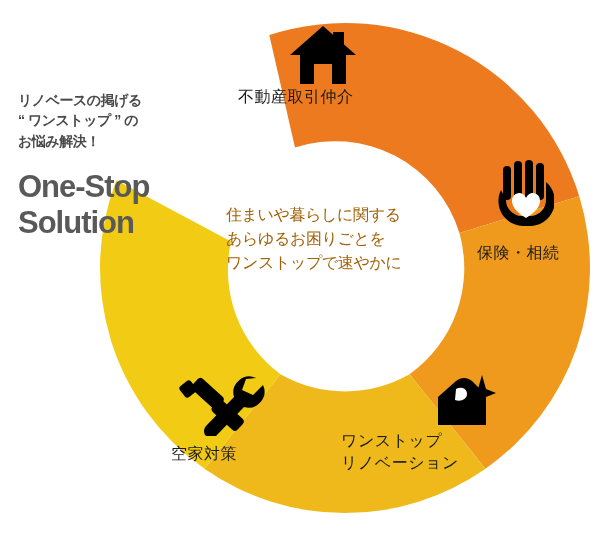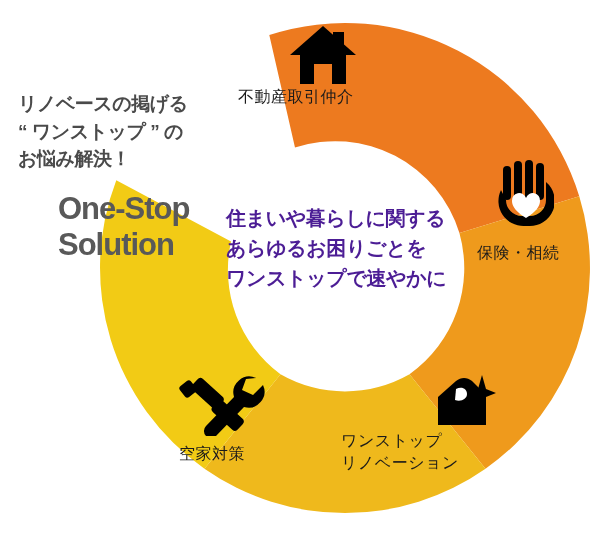--- a/index.html
+++ b/index.html
@@ -14,67 +14,66 @@
 
   .donut-svg{position:absolute;left:0;top:0;width:600px;height:533px;}
 
   
   .left-block{
     position:absolute;
     left:18px; top:90px;
     width:200px;
   }
   .lead-line{
-    font-size:19px;
+    font-size:14px;
     font-weight:700;
     color:#4a4a4a;
     letter-spacing:-0.5px;
     line-height:1.45;
     white-space:nowrap;
   }
   .headline{
     margin-top:18px;
     font-size:31px;
     font-weight:700;
     color:#595959;
     line-height:1.16;
     letter-spacing:-1px;
-    margin-left:40px;
   }
 
   
   .center-block{
     position:absolute;
     left:226px; top:203px;
     width:230px;
   }
   .center-para{
-    font-size:20px;
-    font-weight:700;
-    color:#4c1d95;
+    font-size:16px;
+    font-weight:400;
+    color:#a16207;
     line-height:1.5;
     letter-spacing:-0.4px;
     white-space:nowrap;
   }
   .center-para.second{}
 
   
   .seg-label{
     position:absolute;
     font-size:16px;
     font-weight:500;
     color:#1a1a1a;
     line-height:1.35;
     letter-spacing:0.5px;
     white-space:nowrap;
   }
   .lbl-realestate{ left:238px; top:86px; }
   .lbl-insurance{ left:477px; top:242px; }
   .lbl-reform{ left:341px; top:430px; }
-  .lbl-vacant{ left:179px; top:443px; }
+  .lbl-vacant{ left:171px; top:443px; }
 
   .seg-icon{position:absolute;}
   .icn-house{ left:288px; top:24px; }
   .icn-hand{ left:498px; top:160px; }
   .icn-reform{ left:434px; top:375px; }
   .icn-tools{ left:173px; top:372px; }
 </style>
 </head>
 <body>
 

